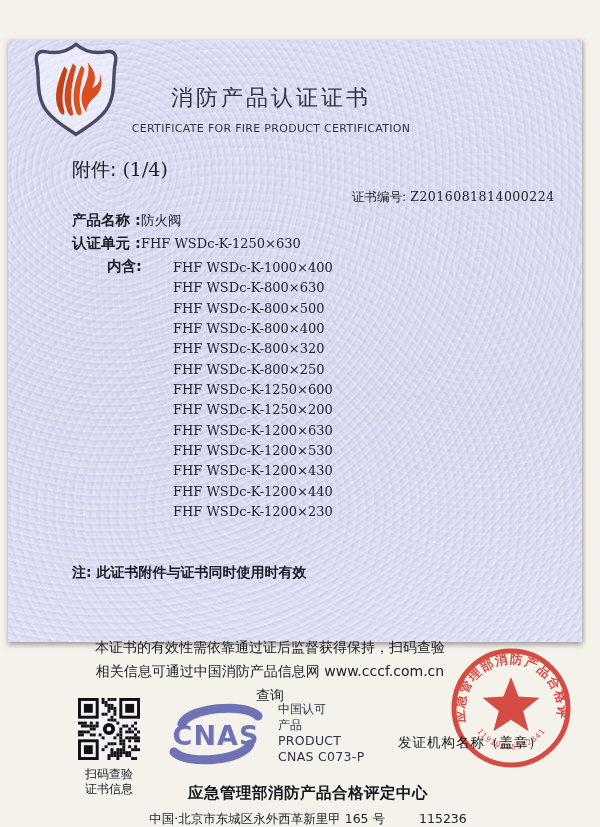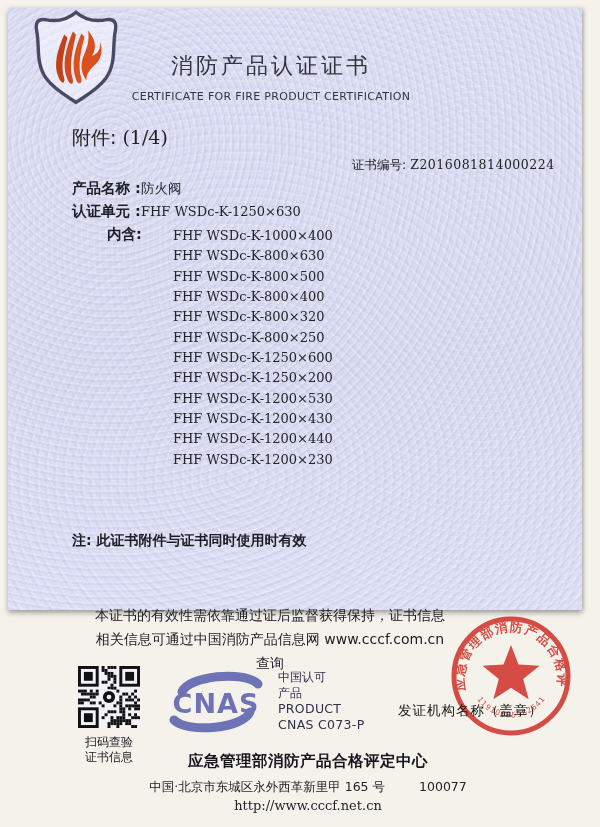--- a/index.html
+++ b/index.html
@@ -4,21 +4,21 @@
 <style>
   html,body{margin:0;padding:0;}
   body{
     width:600px;height:827px;position:relative;overflow:hidden;
     background:#f5f2ec;
     font-family:"DejaVu Sans","Liberation Sans",sans-serif;
     color:#26262e;
   }
   
   .sheet{
-    position:absolute;left:8px;top:8px;width:574px;height:602px;
+    position:absolute;left:8px;top:40px;width:574px;height:602px;
     background-color:#d8daf0;
     background-image:
       repeating-radial-gradient(circle at 18% 22%, rgba(255,255,255,.16) 0 2px, rgba(120,126,200,.07) 2px 4px, transparent 4px 7px),
       repeating-radial-gradient(circle at 82% 38%, rgba(255,255,255,.14) 0 2px, transparent 2px 6px),
       repeating-radial-gradient(circle at 40% 78%, rgba(255,255,255,.12) 0 2px, rgba(120,126,200,.05) 2px 5px, transparent 5px 9px),
       linear-gradient(180deg,#dadcf2 0%,#d6d8ee 60%,#dcdef3 100%);
     box-shadow:0 3px 5px rgba(96,92,88,.5), 2px 0 3px rgba(120,116,112,.25);
   }
   .abs{position:absolute;}
   
@@ -95,30 +95,31 @@
   <div class="abs models">
 
   <div class="model-row">FHF WSDc-K-1000×400</div>
       <div class="model-row">FHF WSDc-K-800×630</div>
       <div class="model-row">FHF WSDc-K-800×500</div>
       <div class="model-row">FHF WSDc-K-800×400</div>
       <div class="model-row">FHF WSDc-K-800×320</div>
       <div class="model-row">FHF WSDc-K-800×250</div>
       <div class="model-row">FHF WSDc-K-1250×600</div>
       <div class="model-row">FHF WSDc-K-1250×200</div>
+      <div class="model-row">FHF WSDc-K-1200×630</div>
       <div class="model-row">FHF WSDc-K-1200×530</div>
       <div class="model-row">FHF WSDc-K-1200×430</div>
       <div class="model-row">FHF WSDc-K-1200×440</div>
       <div class="model-row">FHF WSDc-K-1200×230</div>
     </div>
 
   <div class="abs note">注: 此证书附件与证书同时使用时有效</div>
 
   <div class="abs statement">
-    <div>本证书的有效性需依靠通过证后监督获得保持，证书信息</div>
+    <div>本证书的有效性需依靠通过证后监督获得保持，扫码查验</div>
     <div>相关信息可通过中国消防产品信息网 www.cccf.com.cn 查询</div>
   </div>
 
   <div class="abs qr-wrap">
     <svg id="qr-svg" width="62" height="62" viewBox="0 0 63 63">
         <rect x="0" y="0" width="63" height="63" fill="#f2f2f8"></rect>
         <rect x="24" y="0" width="3" height="3" fill="#111"></rect>
         <rect x="30" y="0" width="3" height="3" fill="#111"></rect>
         <rect x="33" y="0" width="3" height="3" fill="#111"></rect>
         <rect x="36" y="0" width="3" height="3" fill="#111"></rect>
@@ -273,17 +274,17 @@
         <textPath href="#ringArc" startOffset="2">应急管理部消防产品合格评定中心</textPath>
       </text>
       <text font-size="7.5" fill="#d9382e" letter-spacing="1" font-family="DejaVu Sans, sans-serif">
         <textPath href="#codeArc" startOffset="6">11910685982641</textPath>
       </text>
     </svg>
   </div>
 
   <div class="abs org">应急管理部消防产品合格评定中心</div>
   <div class="abs address">
-    <span>中国·北京市东城区永外西革新里甲 165 号</span><span class="gap"></span><span>100077</span>
+    <span>中国·北京市东城区永外西革新里甲 165 号</span><span class="gap"></span><span>115236</span>
   </div>
   <div class="abs url">http://www.cccf.net.cn</div>
 
 </div>
 
 </body></html>

